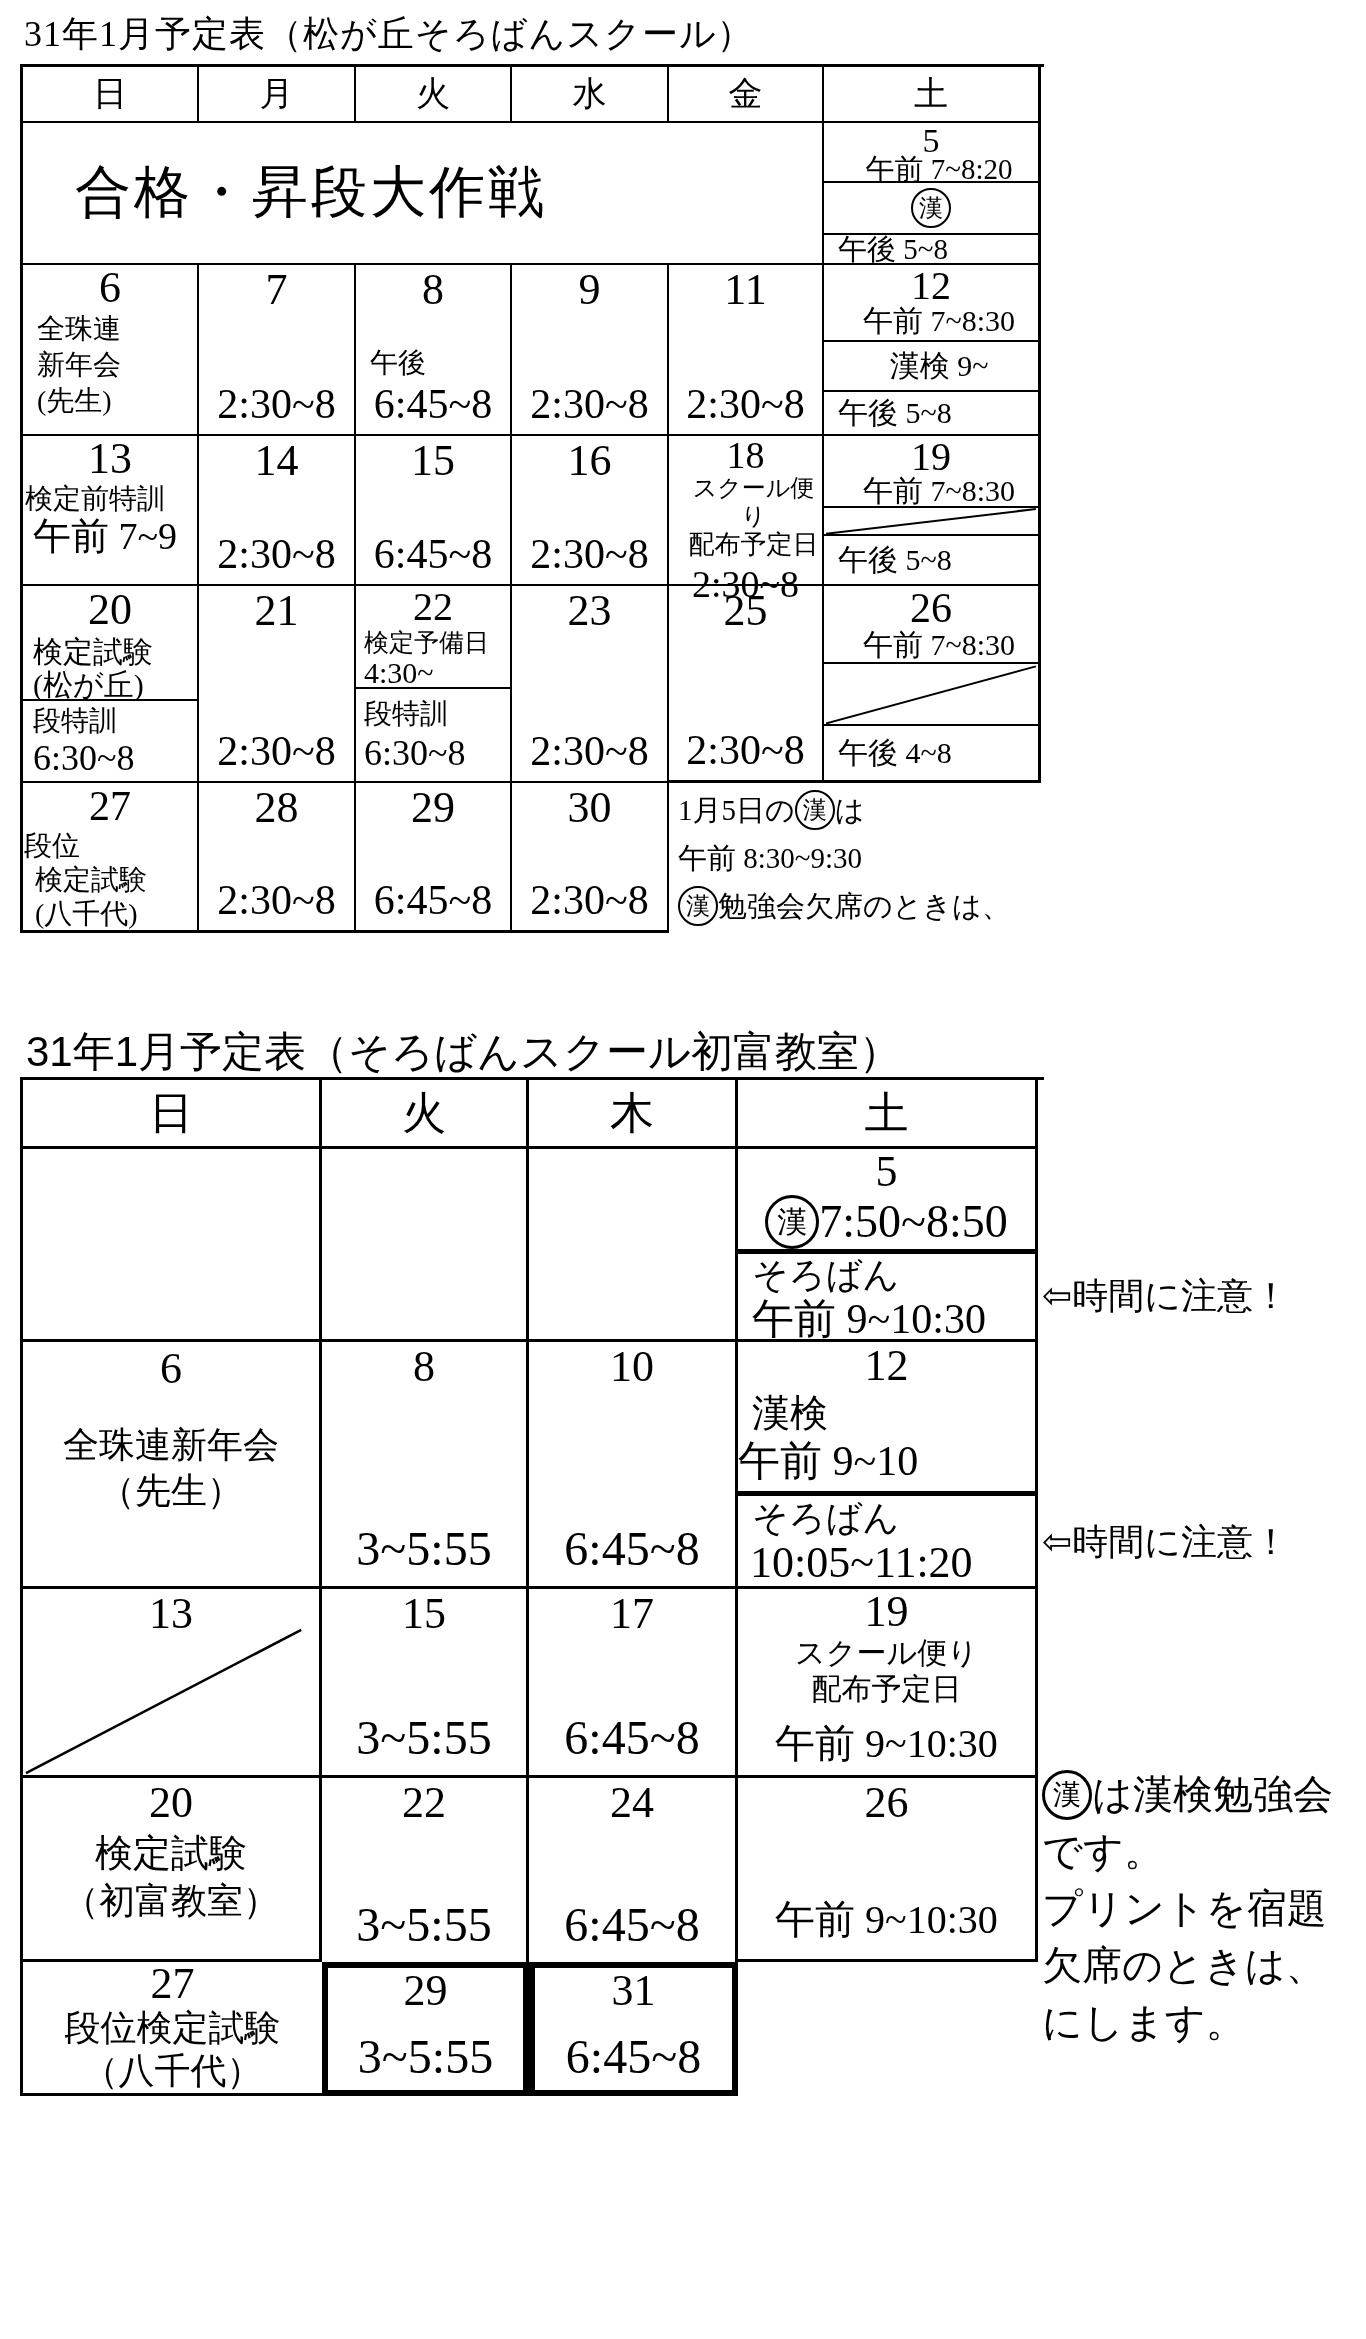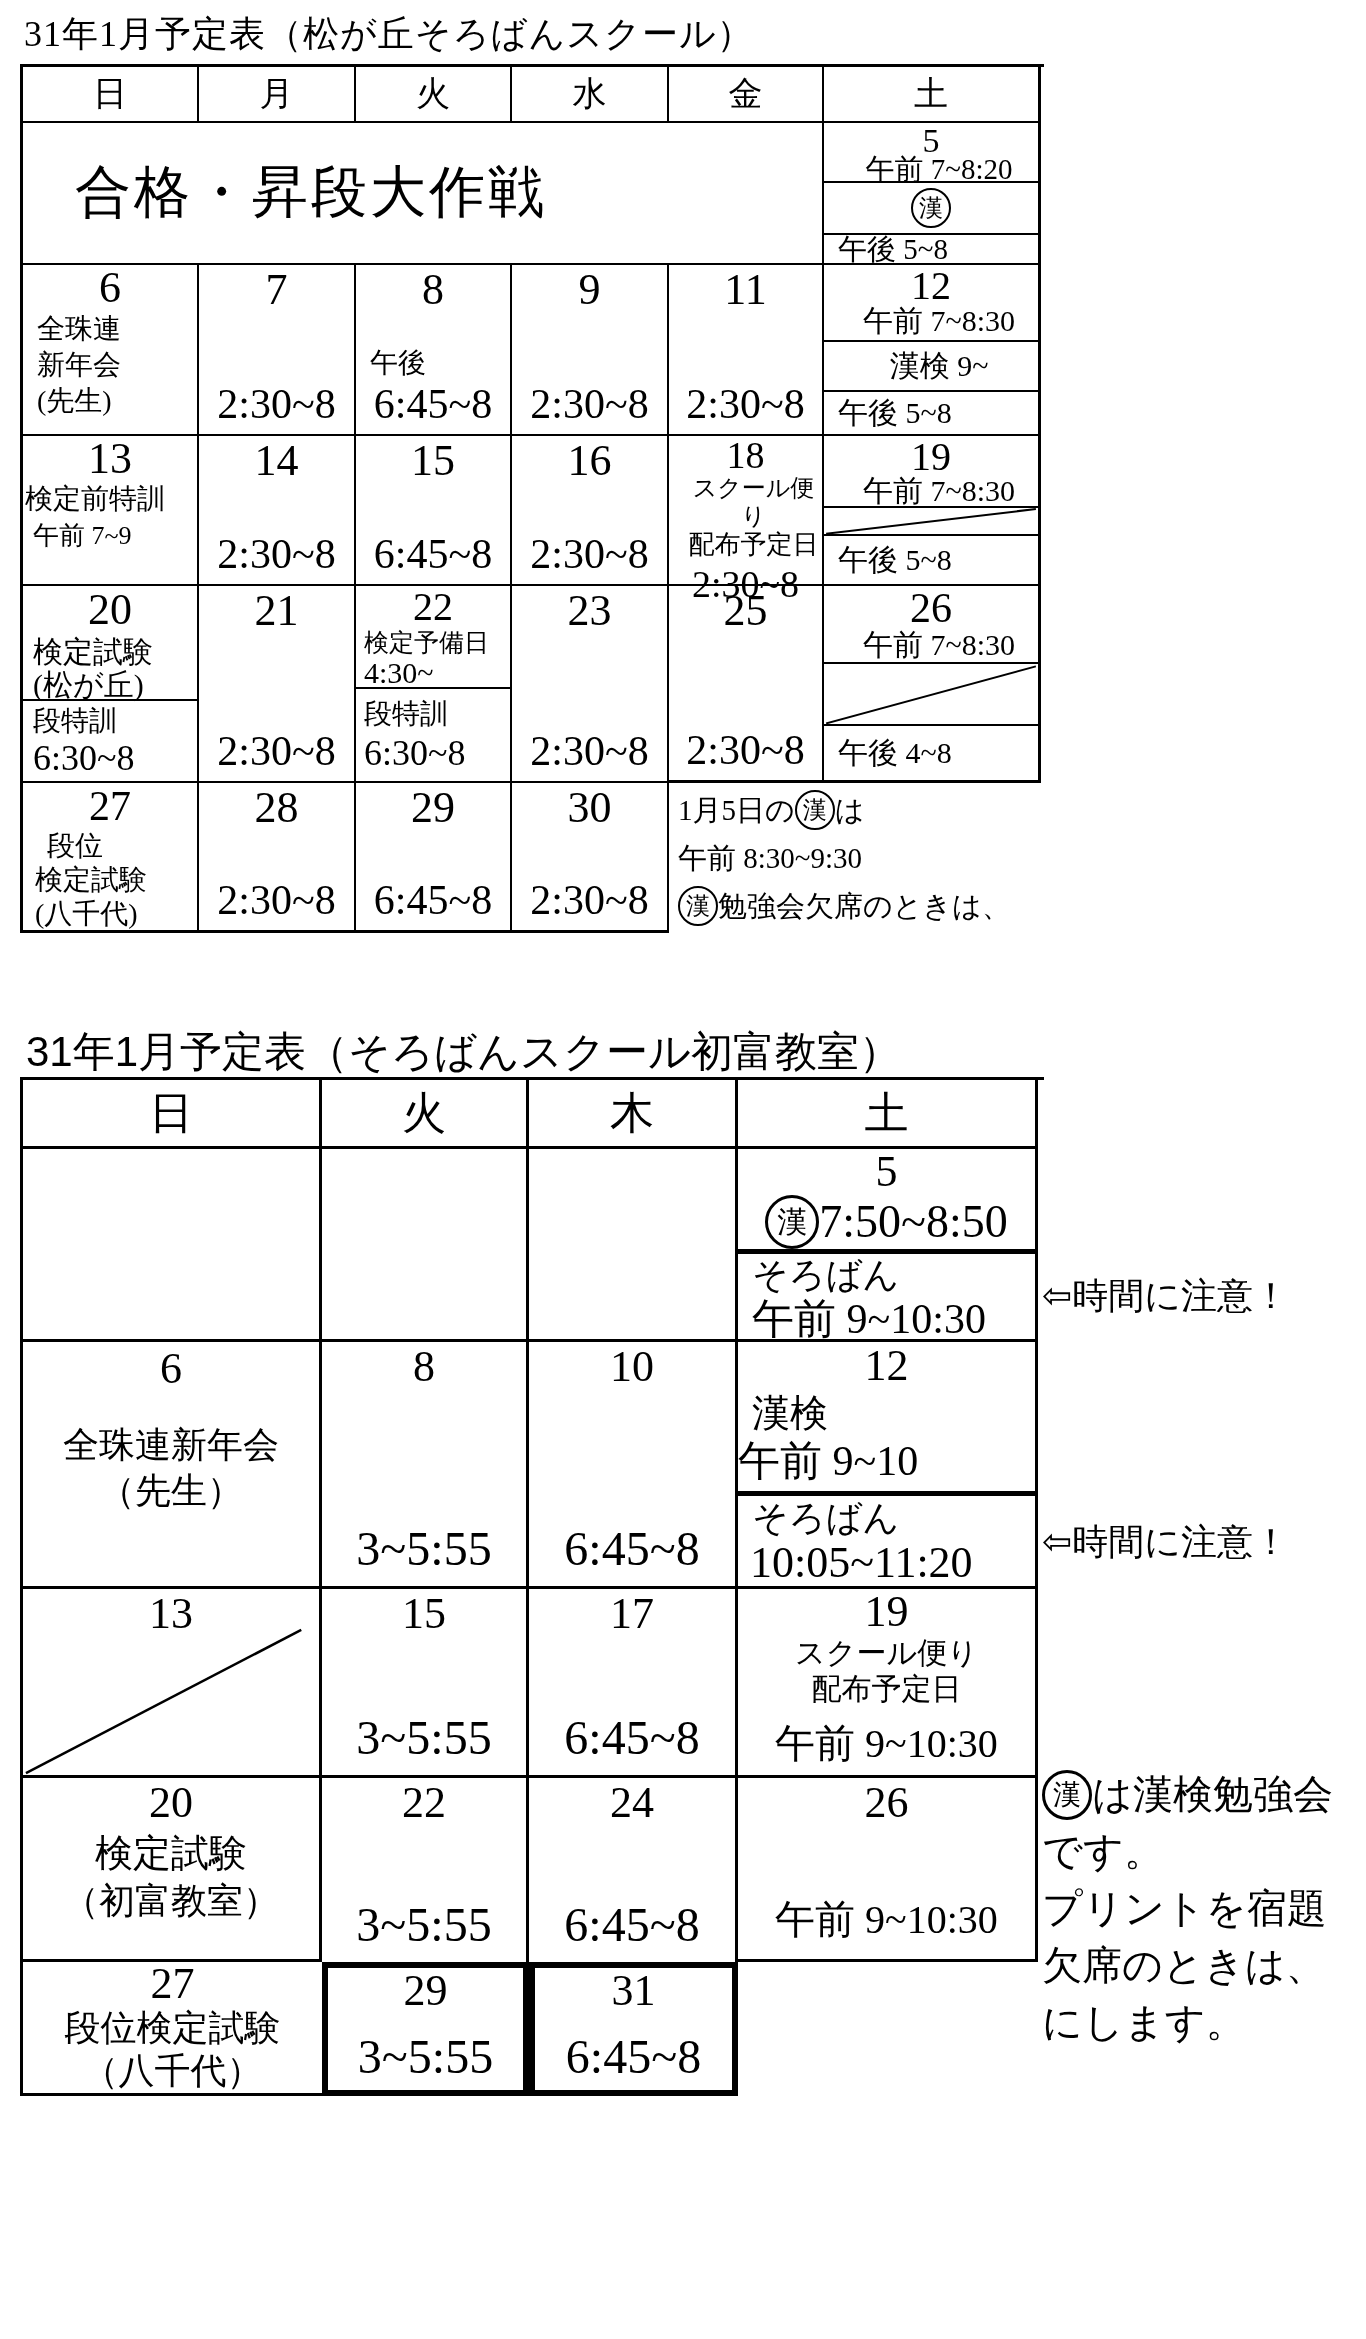--- a/index.html
+++ b/index.html
@@ -124,21 +124,21 @@
         <div class="sub" style="flex:1;justify-content:center;">
           <div class="jt" style="font-size:30px;line-height:30px;">午後 5~8</div>
         </div>
       </div>
     </div>
 
     <div class="row">
       <div class="c rc x0">
         <div class="num" style="line-height:46px;">13</div>
         <div class="jt" style="padding-left:2px;line-height:34px;">検定前特訓</div>
-        <div class="jt" style="padding-left:10px;font-size:26px;line-height:40px;">午前 7~9</div>
+        <div class="jt" style="padding-left:10px;font-size:38px;line-height:40px;">午前 7~9</div>
       </div>
       <div class="c rc x1">
         <div class="num">14</div>
         <div class="time">2:30~8</div>
       </div>
       <div class="c rc x2">
         <div class="num">15</div>
         <div class="time">6:45~8</div>
       </div>
       <div class="c rc x3">
@@ -214,21 +214,21 @@
         </div>
         <div class="sub" style="flex:1;justify-content:center;">
           <div class="jt" style="font-size:30px;line-height:30px;">午後 4~8</div>
         </div>
       </div>
     </div>
 
     <div class="row">
       <div class="c re x0 b3b">
         <div class="num" style="font-size:42px;line-height:46px;">27</div>
-        <div class="jt" style="padding-left:24px;line-height:34px;">段位</div>
+        <div class="jt" style="padding-left:1px;line-height:34px;">段位</div>
         <div class="jt" style="padding-left:12px;line-height:34px;">検定試験</div>
         <div class="jt" style="padding-left:12px;line-height:34px;">(八千代)</div>
       </div>
       <div class="c re x1 b3b">
         <div class="num">28</div>
         <div class="time">2:30~8</div>
       </div>
       <div class="c re x2 b3b">
         <div class="num">29</div>
         <div class="time">6:45~8</div>

